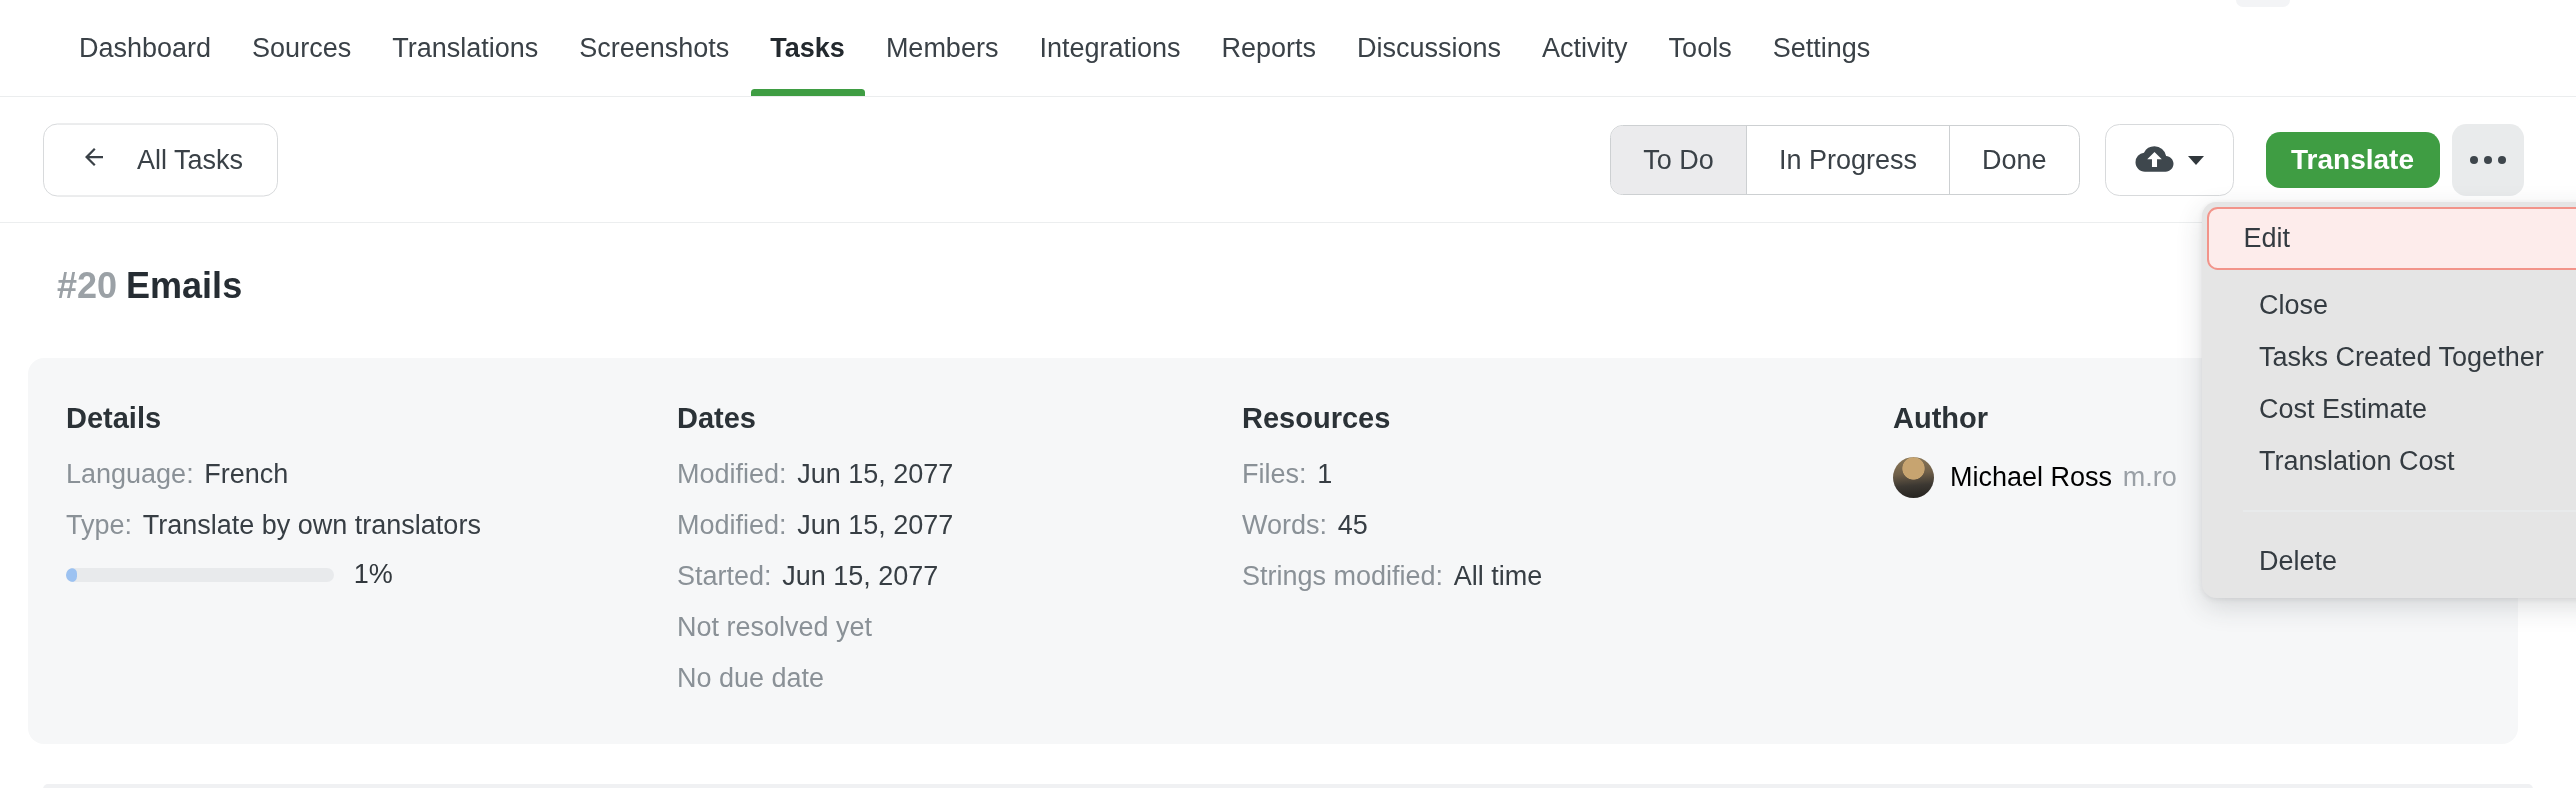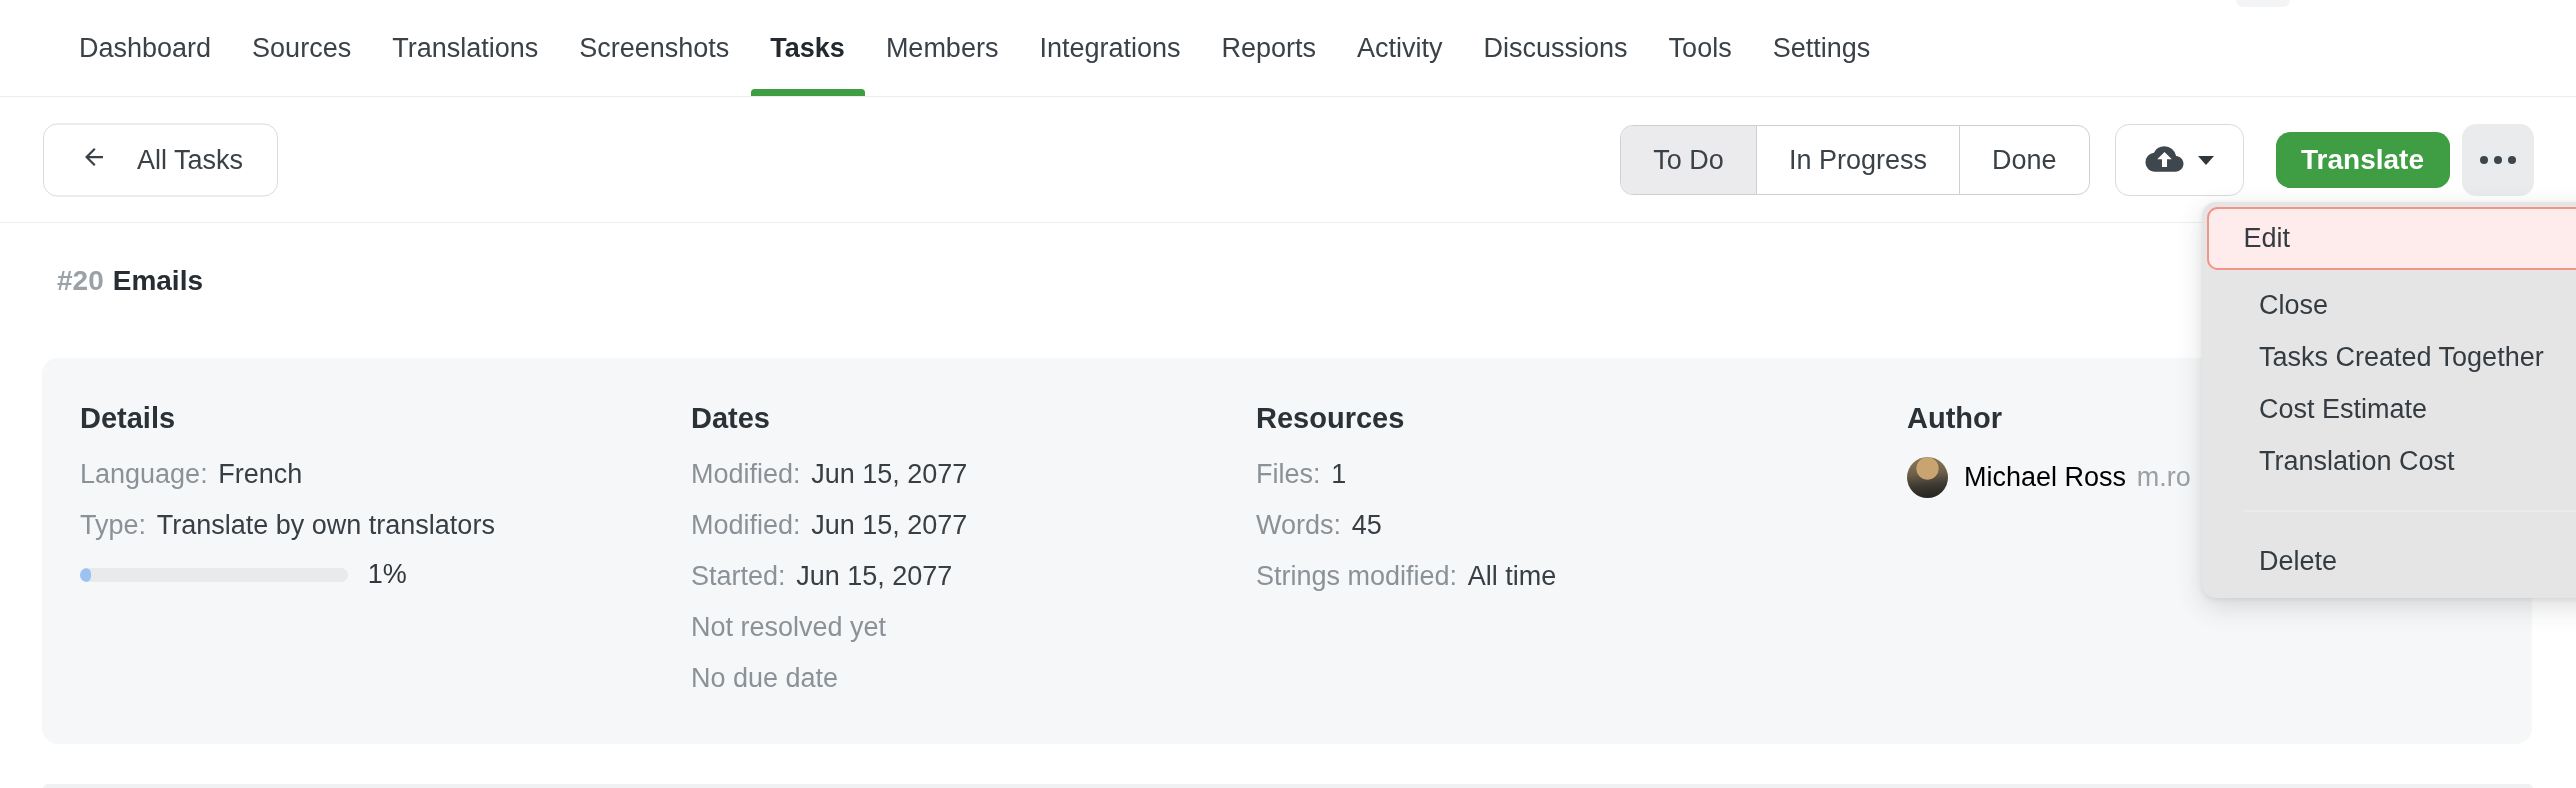--- a/index.html
+++ b/index.html
@@ -20,21 +20,21 @@
   .top-sliver { position:absolute; left:2236px; top:0; width:54px; height:7.2px;
                 background:#f3f4f6; border-radius:0 0 9px 9px; }
 
   
   .toolbar { position:absolute; top:98px; left:0; right:0; height:125px;
              border-bottom:1.8px solid #eceeef; }
   .btn-back { position:absolute; left:43px; top:50%; transform:translateY(-50%);
               display:flex; align-items:center; gap:27px; height:73px; padding:0 34px;
               background:#fff; border:1.8px solid #d8dadc; border-radius:14.3px;
               font-size:27px; font-weight:500; color:#3a4147; cursor:pointer; }
-  .toolbar-right { position:absolute; right:42px; top:50%; transform:translateY(-50%);
+  .toolbar-right { position:absolute; right:52px; top:50%; transform:translateY(-50%);
                    display:flex; align-items:center; }
   .segmented { display:flex; align-items:stretch; height:70px; background:#fff;
                border:1.8px solid #cdd0d2; border-radius:12.5px; overflow:hidden; }
   .segment { display:flex; align-items:center; padding:0 32px; font-size:27px;
              color:#3a4147; border-right:1.8px solid #cdd0d2; cursor:pointer; white-space:nowrap; }
   .segment:last-child { border-right:none; }
   .segment.active { background:#ebebed; }
   .btn-upload { margin-left:25px; width:129px; height:72px; background:#fff;
                 border:1.8px solid #d8dadc; border-radius:14.3px; display:flex;
                 align-items:center; justify-content:center; gap:12.5px; cursor:pointer; }
@@ -42,27 +42,27 @@
            border-top:9.8px solid #30373c; }
   .btn-translate { margin-left:32px; width:174px; height:56px; background:var(--green,#3f9d43);
                    border:none; border-radius:14.3px; color:#fff; font-size:28px; font-weight:600;
                    display:flex; align-items:center; justify-content:center; cursor:pointer; }
   .btn-more { margin-left:12.5px; width:72px; height:72px; background:#e9ebec; border:none;
               border-radius:14.3px; display:flex; align-items:center; justify-content:center;
               gap:6.3px; cursor:pointer; }
   .dot { width:8px; height:8px; border-radius:50%; background:#3e464c; }
 
   
-  .page-heading { position:absolute; left:57px; top:265px; font-size:28px; font-weight:600;
+  .page-heading { position:absolute; left:57px; top:265px; font-size:36px; font-weight:600;
                   white-space:nowrap; }
   .task-id { color:#9ba1a6; margin-right:9px; }
   .task-title { color:#262d33; font-weight:700; }
 
   
-  .card { position:absolute; left:42px; top:358px; width:2490px; height:386px;
+  .card { position:absolute; left:28px; top:358px; width:2490px; height:386px;
           background:#f6f7f8; border-radius:16px; }
   .col { position:absolute; top:43px; }
   .col-details   { left:38px;   width:581px; }
   .col-dates     { left:649px;  width:555px; }
   .col-resources { left:1214px; width:555px; }
   .col-author    { left:1865px; width:590px; }
   .col h3 { font-size:29px; line-height:34px; font-weight:700; color:#2b3237; margin:0 0 22.4px; }
   .row { font-size:27px; line-height:34px; margin-bottom:17px; white-space:nowrap; }
   .lbl { color:#8a9197; margin-right:10.7px; }
   .val { color:#373e44; }
@@ -103,22 +103,22 @@
 
   <nav class="nav">
     <span class="nav-item">Dashboard</span>
     <span class="nav-item">Sources</span>
     <span class="nav-item">Translations</span>
     <span class="nav-item">Screenshots</span>
     <span class="nav-item active">Tasks</span>
     <span class="nav-item">Members</span>
     <span class="nav-item">Integrations</span>
     <span class="nav-item">Reports</span>
+    <span class="nav-item">Discussions</span>
     <span class="nav-item">Activity</span>
-    <span class="nav-item">Discussions</span>
     <span class="nav-item">Tools</span>
     <span class="nav-item">Settings</span>
   </nav>
   <div class="top-sliver"></div>
 
   <div class="toolbar">
     <button class="btn-back">
       <span class="back-ico">
         <svg width="32" height="27" viewBox="0 0 24 24">
             <path d="M20 11H7.8l5.6-5.6L12 4l-8 8 8 8 1.4-1.4L7.8 13H20z" fill="#3a4147"></path>

